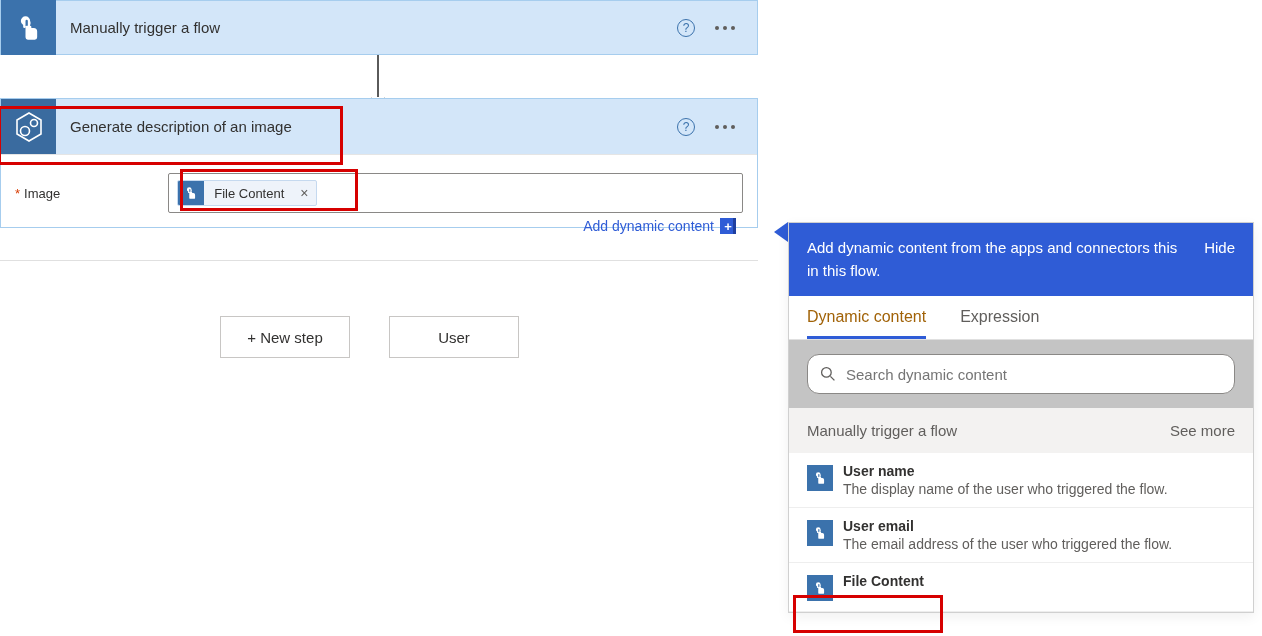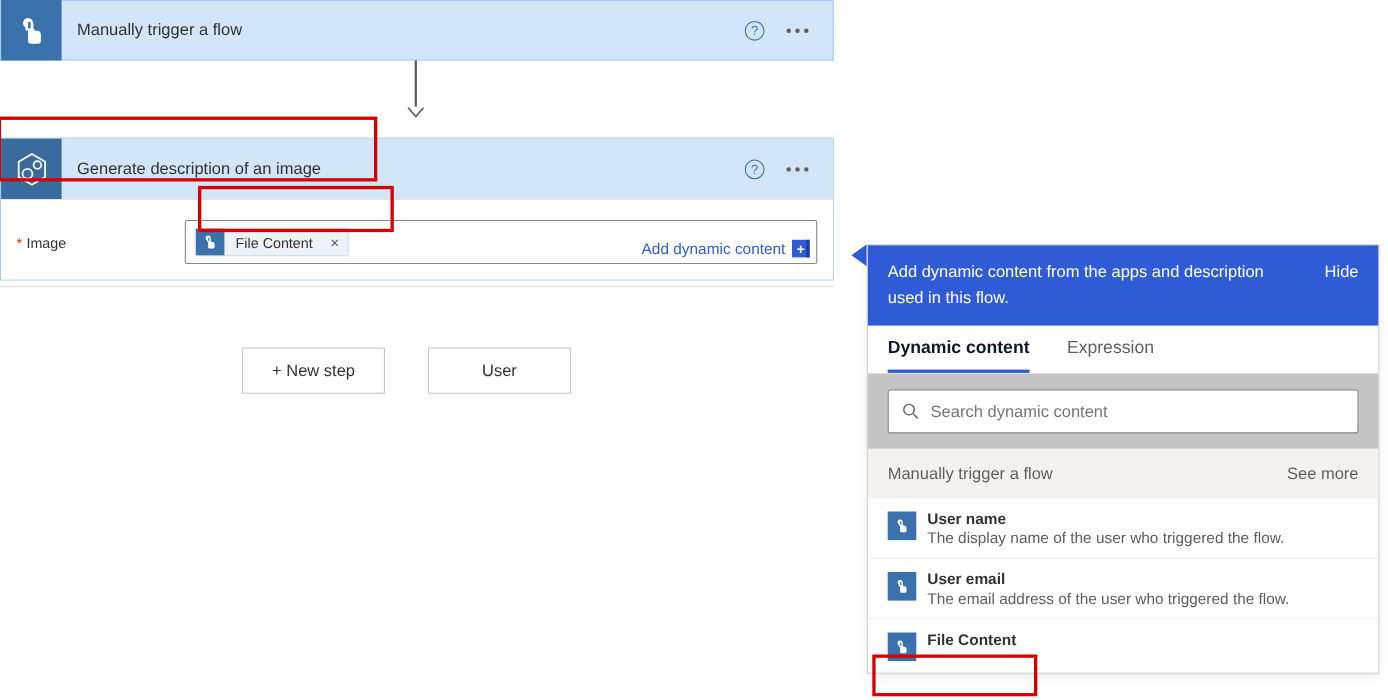--- a/index.html
+++ b/index.html
@@ -75,21 +75,21 @@
     position: absolute;
     top: 55px; left: 370px;
     display: flex; flex-direction: column; align-items: center;
   }
   .connector-line { width: 1.5px; height: 42px; background: #5a5a5a; }
   .connector-head svg { width: 16px; height: 10px; display:block; }
 
   
   #step-action {
     position: absolute;
-    top: 125px; left: 0;
+    top: 98px; left: 0;
     width: 758px;
     flex-direction: column;
     align-items: stretch;
     height: auto;
     padding: 0;
     border: 1px solid #a6cdee;
     background: #fff;
   }
   .step-action-header {
     display: flex; align-items: center;
@@ -222,33 +222,33 @@
     border-bottom: 1px solid #e0e0e0;
   }
   .dc-tab {
     padding-bottom: 10px;
     font-size: 16px;
     color: #605e5c;
     cursor: pointer;
     border-bottom: 3px solid transparent;
   }
   .dc-tab.active {
-    color: #0f172a;
-    font-weight: 700;
+    color: #a16207;
+    font-weight: 400;
     border-bottom-color: #2f5cd6;
   }
 
   .dc-search-wrap {
     background: #c4c4c4;
     padding: 14px 18px 14px 18px;
   }
   .dc-search {
     background: #fff;
     border: 1px solid #8a8886;
-    border-radius: 2px;
+    border-radius: 12px;
     height: 40px;
     display: flex; align-items: center;
     padding: 0 12px;
     gap: 10px;
   }
   .dc-search svg { width: 16px; height: 16px; stroke:#605e5c; fill:none; stroke-width:1.6; }
   .dc-search input {
     border: none; outline: none; flex:1; font-size: 15px; color:#605e5c;
   }
 
@@ -364,21 +364,21 @@
     <button class="btn">User</button>
   </div>
 
   <div id="hl-action-title" class="red-highlight"></div>
   <div id="hl-token" class="red-highlight"></div>
 </div>
 
 <div class="dc-pointer"></div>
 <div class="dc-panel">
   <div class="dc-header">
-    <div class="dc-header-text">Add dynamic content from the apps and description used in this flow.</div>
+    <div class="dc-header-text">Add dynamic content from the apps and connectors this in this flow.</div>
     <div class="dc-hide">Hide</div>
   </div>
   <div class="dc-tabs">
     <div class="dc-tab active">Dynamic content</div>
     <div class="dc-tab">Expression</div>
   </div>
   <div class="dc-search-wrap">
     <div class="dc-search">
       <svg viewBox="0 0 20 20">
           <circle cx="8" cy="8" r="6"></circle>

